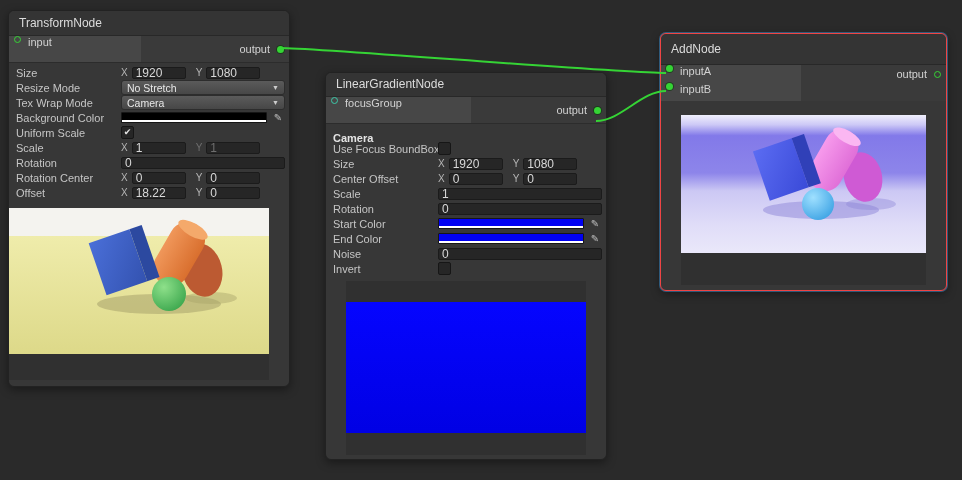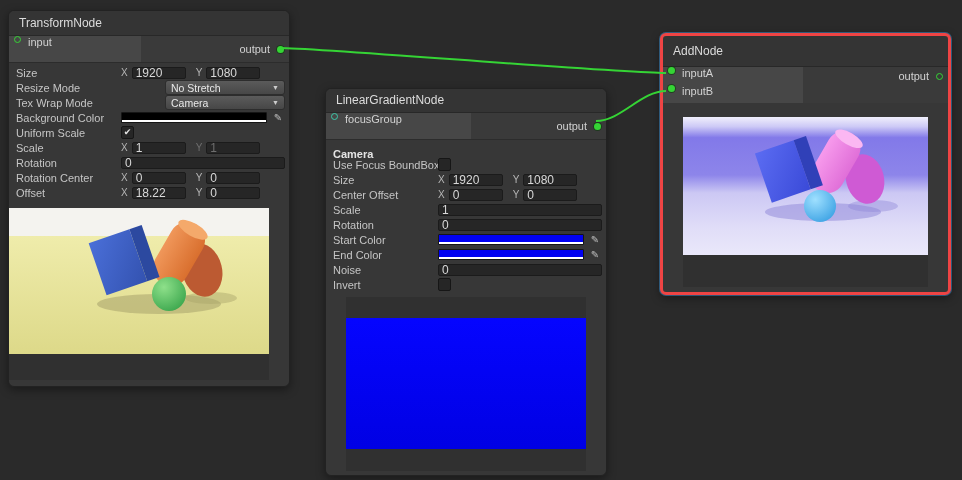--- a/index.html
+++ b/index.html
@@ -8,21 +8,21 @@
     background:#2a2a2a;
     font-family:"Liberation Sans", sans-serif;
     -webkit-font-smoothing:antialiased;
   }
   .edges{position:absolute;left:0;top:0;width:962px;height:480px;pointer-events:none;z-index:30;}
   .node{
     position:absolute;width:280px;background:#373737;
     border:1px solid #222;border-radius:6px;
     box-shadow:0 3px 10px rgba(0,0,0,.4);z-index:10;
   }
-  .node.selected{border:3px solid #ef4444;box-shadow:0 0 0 1px rgba(62,157,230,.45),0 3px 10px rgba(0,0,0,.4);}
+  .node.selected{border:1px solid #ef4444;box-shadow:0 0 0 1px rgba(62,157,230,.45),0 3px 10px rgba(0,0,0,.4);}
   .node-header{
     height:24px;line-height:24px;padding:0 10px;font-size:12px;color:#dcdcdc;
     background:#343434;border-bottom:1px solid #282828;border-radius:6px 6px 0 0;
   }
   .node-header.tall{height:30px;line-height:30px;}
   .port-row{
     position:relative;display:flex;align-items:center;height:26px;
     background:#3a3a3a;border-bottom:1px solid #2c2c2c;font-size:11px;color:#d2d2d2;
   }
   .port-row.slim{height:18px;border-bottom:none;}
@@ -45,21 +45,21 @@
     background:#262626;border:1px solid #1b1b1b;border-radius:2px;height:12px;
     font-size:12px;color:#d8d8d8;padding:0 3px;font-family:"Liberation Sans",sans-serif;
     box-sizing:border-box;outline:none;
   }
   input.xy{width:54px;}
   input.full{flex:1;min-width:0;}
   input.dim{color:#6e6e6e;}
   .dropdown{
     flex:1;height:13px;display:flex;align-items:center;justify-content:space-between;
     background:linear-gradient(#5b5b5b,#474747);border:1px solid #2d2d2d;border-radius:3px;
-    padding:0 5px;font-size:10.5px;color:#e8e8e8;cursor:default;margin-left:44px;
+    padding:0 5px;font-size:10.5px;color:#e8e8e8;cursor:default;
   }
   .caret{font-size:7px;color:#cccccc;line-height:1;}
   .swatch{
     flex:1;height:11px;position:relative;border:1px solid #161616;border-radius:1px;box-sizing:border-box;
   }
   .swatch::after{content:"";position:absolute;left:0;right:0;bottom:0;height:2px;background:#ffffff;}
   .eyedrop{width:14px;flex:none;text-align:center;color:#bdbdbd;font-size:10px;line-height:1;}
   .checkbox{
     width:11px;height:11px;background:#262626;border:1px solid #161616;border-radius:2px;
     display:flex;align-items:center;justify-content:center;flex:none;
@@ -209,21 +209,21 @@
       </g>
       <g transform="rotate(-19 114 52)">
         <rect x="87" y="25" width="43" height="55" fill="url(#cube1)"></rect>
         <rect x="130" y="25" width="13" height="55" fill="#2c49a0"></rect>
       </g>
       <circle cx="160" cy="86" r="17" fill="url(#sph1)"></circle>
     </svg>
   </div>
 </div>
 
-<div class="node" style="left:325px;top:88px;">
+<div class="node" style="left:325px;top:72px;">
   <div class="node-header" style="height:23px;line-height:23px;">LinearGradientNode</div>
   <div class="port-row">
     <div class="port-chip" style="min-width:145px">
       <span class="dot teal"></span>
       <span>focusGroup</span>
     </div>
     <div class="port-out">
       <span>output</span>
       <span class="dot"></span>
     </div>

